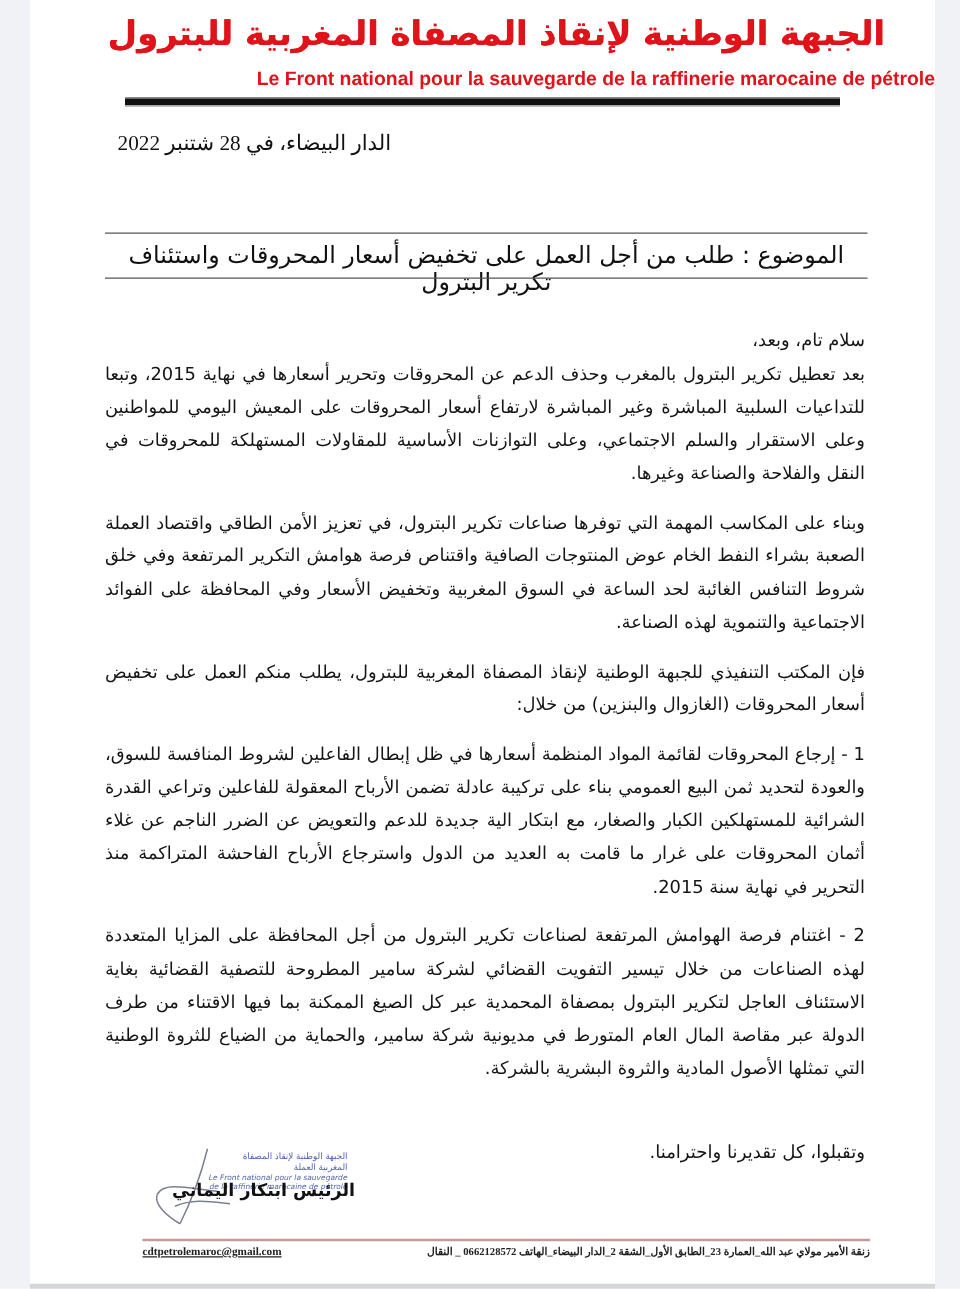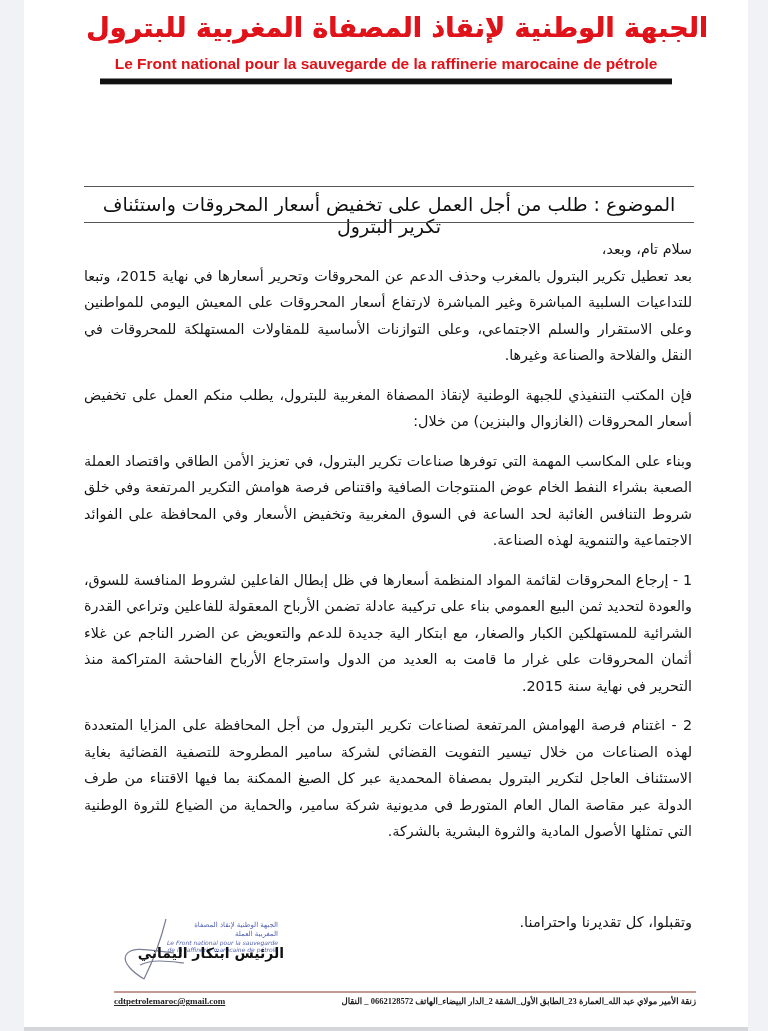--- a/index.html
+++ b/index.html
@@ -17,21 +17,21 @@
     position: absolute; left: 0; right: 0; top: 12px;
     text-align: center; direction: rtl;
     color: #e0131a; font-weight: bold; font-size: 27px;
     font-family: "DejaVu Sans", sans-serif;
     letter-spacing: 0px;
     text-shadow: 0.4px 0 0 #e0131a;
     padding-left: 22px;
   }
   .hdr-fr {
     position: absolute; left: 0; right: 0; top: 55px;
-    text-align: center; color: #e0131a; font-weight: bold;
+    text-align: right; color: #e0131a; font-weight: bold;
     font-family: "Liberation Sans", sans-serif; font-size: 15.5px;
   }
   .hdr-rule {
     position: absolute; left: 76px; width: 572px; top: 78px; height: 5px;
     background: #111; border-top: 1px solid #888; border-bottom: 1px solid #aaa;
   }
   .date {
     position: absolute; left: 70px; width: 240px; top: 104px;
     font-family: "Liberation Serif", serif; font-size: 17px; color: #111;
     direction: rtl; text-align: left;
@@ -47,21 +47,21 @@
     position: absolute; left: 60px; width: 610px; top: 193px;
     text-align: center; direction: rtl;
     font-family: "DejaVu Sans", sans-serif; font-size: 19px; color: #111;
   }
   .body {
     position: absolute; left: 60px; width: 608px; top: 236px;
     direction: rtl; text-align: justify; text-align-last: right;
     font-family: "DejaVu Sans", sans-serif; font-size: 14.3px; line-height: 26.5px; color: #151515;
   }
   .body p { margin: 0 0 13px 0; }
-  .body p.greet { margin-bottom: 0; }
+  .body p.greet { margin-bottom: 0; margin-top: 24px; }
   .closing {
     position: absolute; right: 56px; top: 914px;
     direction: rtl; font-family: "DejaVu Sans", sans-serif; font-size: 14.5px; color: #151515; margin-left: 33px;
   }
   .sig-block { position: absolute; left: 70px; top: 915px; width: 200px; height: 72px; }
   .stamp {
     position: absolute; left: 64px; top: 6px; width: 120px; text-align: right; direction: rtl;
     color: #3c4ea8; font-size: 7px; line-height: 9px; opacity: 0.9;
     font-family: "DejaVu Sans", sans-serif;
   }
@@ -81,30 +81,31 @@
 </style>
 </head>
 <body>
 
 <div class="page">
 
   <div class="hdr-ar">الجبهة الوطنية لإنقاذ المصفاة المغربية للبترول</div>
   <div class="hdr-fr">Le Front national pour la sauvegarde de la raffinerie marocaine de pétrole</div>
   <div class="hdr-rule"></div>
 
+  <div class="date">الدار البيضاء، في 28 شتنبر 2022</div>
 
   <div class="subj-rule-top"></div>
   <div class="subject">الموضوع : طلب من أجل العمل على تخفيض أسعار المحروقات واستئناف تكرير البترول</div>
   <div class="subj-rule-bot"></div>
 
   <div class="body">
     <p class="greet">سلام تام، وبعد،</p>
     <p>بعد تعطيل تكرير البترول بالمغرب وحذف الدعم عن المحروقات وتحرير أسعارها في نهاية 2015، وتبعا للتداعيات السلبية المباشرة وغير المباشرة لارتفاع أسعار المحروقات على المعيش اليومي للمواطنين وعلى الاستقرار والسلم الاجتماعي، وعلى التوازنات الأساسية للمقاولات المستهلكة للمحروقات في النقل والفلاحة والصناعة وغيرها.</p>
+    <p>وبناء على المكاسب المهمة التي توفرها صناعات تكرير البترول، في تعزيز الأمن الطاقي واقتصاد العملة الصعبة بشراء النفط الخام عوض المنتوجات الصافية واقتناص فرصة هوامش التكرير المرتفعة وفي خلق شروط التنافس الغائبة لحد الساعة في السوق المغربية وتخفيض الأسعار وفي المحافظة على الفوائد الاجتماعية والتنموية لهذه الصناعة.</p>
     <p>فإن المكتب التنفيذي للجبهة الوطنية لإنقاذ المصفاة المغربية للبترول، يطلب منكم العمل على تخفيض أسعار المحروقات (الغازوال والبنزين) من خلال:</p>
-    <p>وبناء على المكاسب المهمة التي توفرها صناعات تكرير البترول، في تعزيز الأمن الطاقي واقتصاد العملة الصعبة بشراء النفط الخام عوض المنتوجات الصافية واقتناص فرصة هوامش التكرير المرتفعة وفي خلق شروط التنافس الغائبة لحد الساعة في السوق المغربية وتخفيض الأسعار وفي المحافظة على الفوائد الاجتماعية والتنموية لهذه الصناعة.</p>
     <p>1 - إرجاع المحروقات لقائمة المواد المنظمة أسعارها في ظل إبطال الفاعلين لشروط المنافسة للسوق، والعودة لتحديد ثمن البيع العمومي بناء على تركيبة عادلة تضمن الأرباح المعقولة للفاعلين وتراعي القدرة الشرائية للمستهلكين الكبار والصغار، مع ابتكار الية جديدة للدعم والتعويض عن الضرر الناجم عن غلاء أثمان المحروقات على غرار ما قامت به العديد من الدول واسترجاع الأرباح الفاحشة المتراكمة منذ التحرير في نهاية سنة 2015.</p>
     <p>2 - اغتنام فرصة الهوامش المرتفعة لصناعات تكرير البترول من أجل المحافظة على المزايا المتعددة لهذه الصناعات من خلال تيسير التفويت القضائي لشركة سامير المطروحة للتصفية القضائية بغاية الاستئناف العاجل لتكرير البترول بمصفاة المحمدية عبر كل الصيغ الممكنة بما فيها الاقتناء من طرف الدولة عبر مقاصة المال العام المتورط في مديونية شركة سامير، والحماية من الضياع للثروة الوطنية التي تمثلها الأصول المادية والثروة البشرية بالشركة.</p>
   </div>
 
   <div class="closing">وتقبلوا، كل تقديرنا واحترامنا.</div>
 
   <div class="sig-block">
     <svg class="sig-stroke" width="110" height="72">
       <path d="M62 4 C58 20 52 40 40 64 M40 64 C30 58 18 48 22 40 C28 30 48 36 70 38 M36 50 C50 44 62 46 80 48" fill="none" stroke="#7a7f95" stroke-width="1.2"></path>
     </svg>

